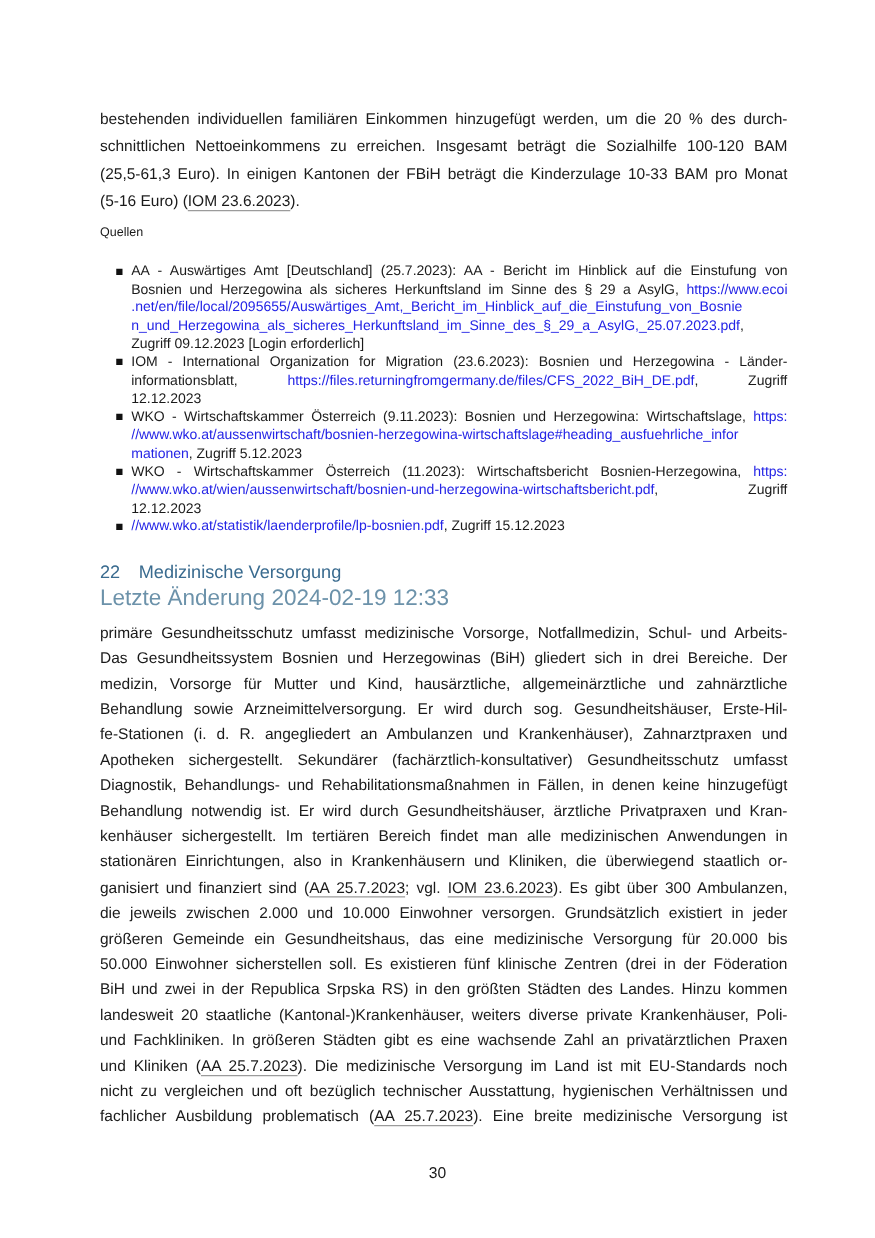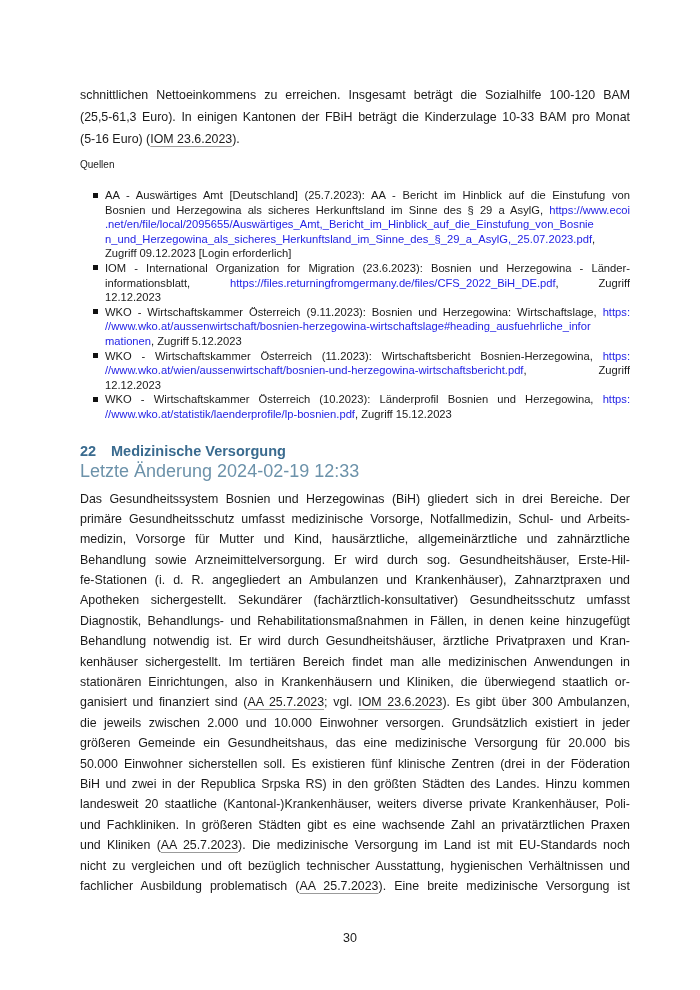--- a/index.html
+++ b/index.html
@@ -17,36 +17,37 @@
   .content{position:absolute;left:80px;right:70px;top:0;}
   .tline{white-space:normal;overflow:hidden;text-align:justify;text-align-last:left;}
   .tline.just{text-align-last:justify;}
   .intro{margin-top:84px;font-size:12.4px;}
   .intro .tline{line-height:22px;height:22px;}
   .quellen{margin-top:6px;font-size:10px;line-height:18px;}
   .src-list{margin-top:14px;font-size:11.2px;}
   .src-item{position:relative;padding-left:25px;}
   .src-item .tline{line-height:14.6px;height:14.6px;}
   .bullet-sq{position:absolute;left:13px;top:4.5px;width:5px;height:5px;background:#111111;}
-  .sec-head{margin-top:20px;font-size:14.5px;font-weight:bold;line-height:19px;color:var(--c-head);}
+  .sec-head{margin-top:20px;font-size:14.5px;font-weight:normal;line-height:19px;color:var(--c-head);}
   .sec-num{display:inline-block;min-width:31px;}
   .sec-sub{margin-top:2px;font-size:18px;line-height:16px;color:var(--c-sub);}
   .body-para{margin-top:10px;font-size:12.4px;}
   .body-para .tline{line-height:20.4px;height:20.4px;}
   .url-link{color:var(--c-link);cursor:pointer;}
   .cite-link{color:var(--c-text);text-decoration:underline;text-decoration-color:var(--c-underline);text-decoration-thickness:1px;text-underline-offset:2.5px;cursor:pointer;}
   .page-num{position:absolute;left:0;right:0;top:931px;text-align:center;font-size:12.5px;}
 </style>
 </head>
 <body>
 
 <div class="page">
   <div class="content">
 
     <div class="intro">
+        <div class="tline just"><span>bestehenden individuellen familiären Einkommen hinzugefügt werden, um die 20 % des durch-</span></div>
         <div class="tline just"><span>schnittlichen Nettoeinkommens zu erreichen. Insgesamt beträgt die Sozialhilfe 100-120 BAM</span></div>
         <div class="tline just"><span>(25,5-61,3 Euro). In einigen Kantonen der FBiH beträgt die Kinderzulage 10-33 BAM pro Monat</span></div>
         <div class="tline"><span>(5-16 Euro) (</span><span class="cite-link">IOM 23.6.2023</span><span>).</span></div>
       </div>
 
     <div class="quellen">Quellen</div>
 
     <div class="src-list">
         <div class="src-item">
           <span class="bullet-sq"></span>
@@ -69,34 +70,33 @@
           <div class="tline"><span class="url-link">mationen</span><span>, Zugriff 5.12.2023</span></div>
         </div>
         <div class="src-item">
           <span class="bullet-sq"></span>
           <div class="tline just"><span>WKO - Wirtschaftskammer Österreich (11.2023): Wirtschaftsbericht Bosnien-Herzegowina, </span><span class="url-link">https:</span></div>
           <div class="tline just"><span class="url-link">//www.wko.at/wien/aussenwirtschaft/bosnien-und-herzegowina-wirtschaftsbericht.pdf</span><span>, Zugriff</span></div>
           <div class="tline"><span>12.12.2023</span></div>
         </div>
         <div class="src-item">
           <span class="bullet-sq"></span>
-          <div class="tline just"><span>WKO - Wirtschaftskammer Österreich (10.2023): Länderprofil Bosnien und Herzegowina, </span><span class="url-link">https:</span></div>
           <div class="tline"><span class="url-link">//www.wko.at/statistik/laenderprofile/lp-bosnien.pdf</span><span>, Zugriff 15.12.2023</span></div>
         </div>
       </div>
 
     <div class="sec-head">
       <span class="sec-num">22</span><span class="sec-title">Medizinische Versorgung</span>
     </div>
 
     <div class="sec-sub">Letzte Änderung 2024-02-19 12:33</div>
 
     <div class="body-para">
+        <div class="tline just"><span>primäre Gesundheitsschutz umfasst medizinische Vorsorge, Notfallmedizin, Schul- und Arbeits-</span></div>
         <div class="tline just"><span>Das Gesundheitssystem Bosnien und Herzegowinas (BiH) gliedert sich in drei Bereiche. Der</span></div>
-        <div class="tline just"><span>primäre Gesundheitsschutz umfasst medizinische Vorsorge, Notfallmedizin, Schul- und Arbeits-</span></div>
         <div class="tline just"><span>medizin, Vorsorge für Mutter und Kind, hausärztliche, allgemeinärztliche und zahnärztliche</span></div>
         <div class="tline just"><span>Behandlung sowie Arzneimittelversorgung. Er wird durch sog. Gesundheitshäuser, Erste-Hil-</span></div>
         <div class="tline just"><span>fe-Stationen (i. d. R. angegliedert an Ambulanzen und Krankenhäuser), Zahnarztpraxen und</span></div>
         <div class="tline just"><span>Apotheken sichergestellt. Sekundärer (fachärztlich-konsultativer) Gesundheitsschutz umfasst</span></div>
         <div class="tline just"><span>Diagnostik, Behandlungs- und Rehabilitationsmaßnahmen in Fällen, in denen keine hinzugefügt</span></div>
         <div class="tline just"><span>Behandlung notwendig ist. Er wird durch Gesundheitshäuser, ärztliche Privatpraxen und Kran-</span></div>
         <div class="tline just"><span>kenhäuser sichergestellt. Im tertiären Bereich findet man alle medizinischen Anwendungen in</span></div>
         <div class="tline just"><span>stationären Einrichtungen, also in Krankenhäusern und Kliniken, die überwiegend staatlich or-</span></div>
         <div class="tline just"><span>ganisiert und finanziert sind (</span><span class="cite-link">AA 25.7.2023</span><span>; vgl. </span><span class="cite-link">IOM 23.6.2023</span><span>). Es gibt über 300 Ambulanzen,</span></div>
         <div class="tline just"><span>die jeweils zwischen 2.000 und 10.000 Einwohner versorgen. Grundsätzlich existiert in jeder</span></div>

